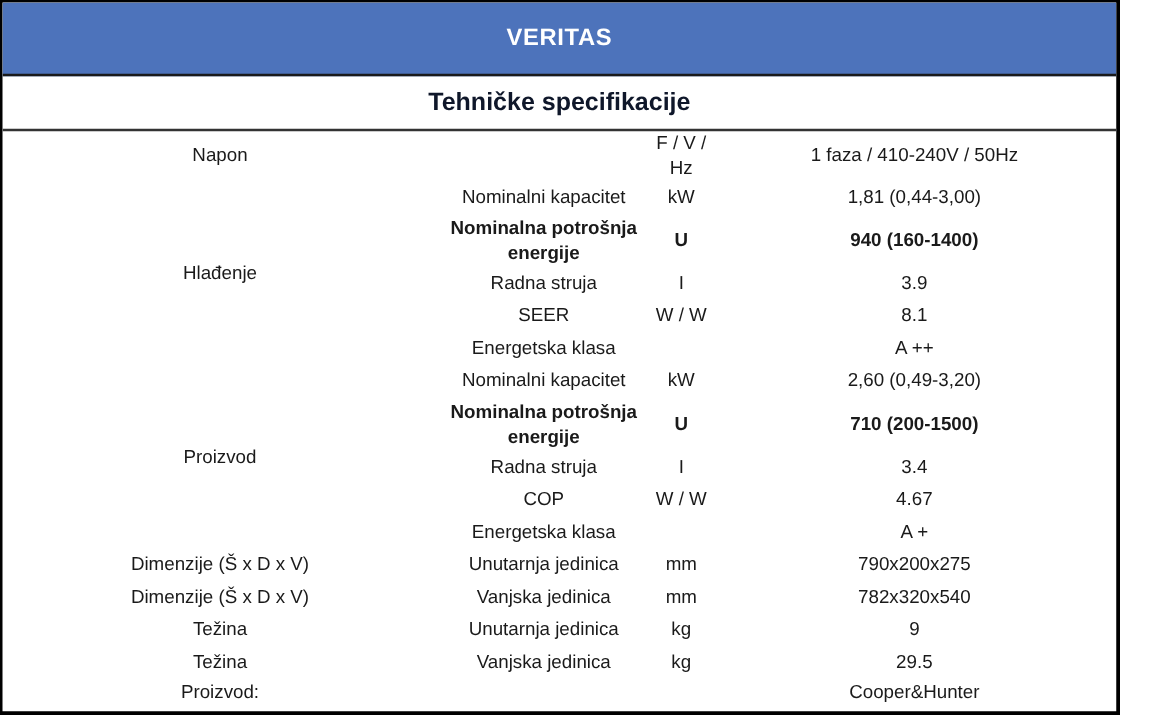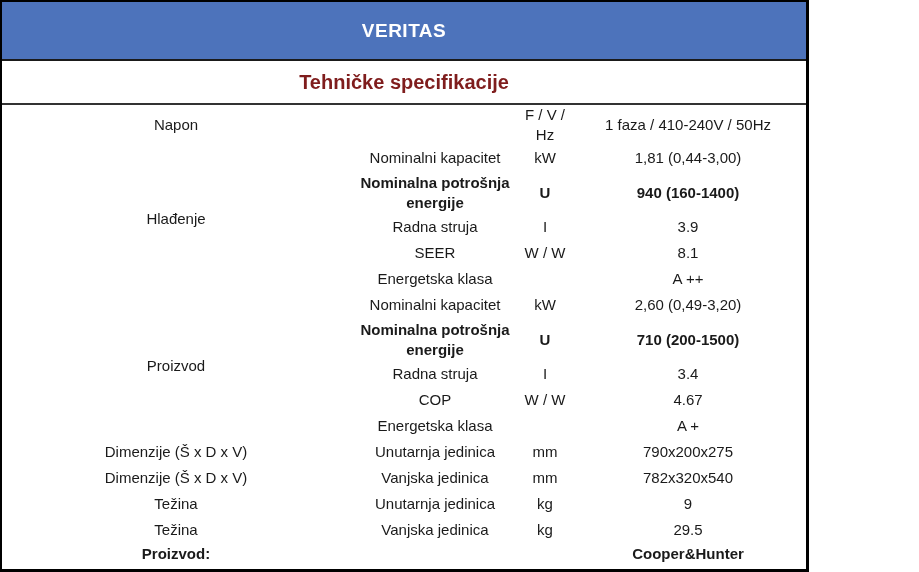--- a/index.html
+++ b/index.html
@@ -1,17 +1,17 @@
 <!DOCTYPE html>
 <html style="--header-bg: #4D73BB; --header-text: #FFFFFF; --border: #000000;"><head>
 <meta charset="utf-8">
 <style>
   html, body { margin: 0; padding: 0; background: #fff; }
   .sheet {
-    width: 809px; height: 572px;
+    width: 896px; height: 572px;
     box-sizing: border-box;
     border: 2px solid #000;
     border-right-width: 3px;
     border-bottom-width: 3px;
     display: flex; flex-direction: column;
     font-family: "Liberation Sans", sans-serif;
     color: #1a1a1a;
     background: #fff;
     overflow: hidden;
   }
@@ -23,21 +23,21 @@
   }
   .brand-bar .brand {
     color: var(--header-text, #FFFFFF);
     font-size: 19px; font-weight: bold; letter-spacing: 0.5px;
   }
   .title-row {
     height: 42px; flex: 0 0 42px;
     border-bottom: 2px solid #333;
     display: flex; align-items: center; justify-content: center;
   }
-  .title-row .title { font-size: 20px; font-weight: bold; color: #7f1d1d; }
+  .title-row .title { font-size: 20px; font-weight: bold; color: #0f172a; }
   .body-wrap { flex: 1 1 auto; overflow: hidden; }
   table.spec {
     width: 100%;
     border-collapse: collapse;
     table-layout: fixed;
     font-size: 15px;
   }
   table.spec td {
     padding: 0 4px;
     text-align: center;
@@ -45,21 +45,21 @@
     line-height: 1.35;
   }
   col.c-cat  { width: 348px; }
   col.c-prop { width: 170px; }
   col.c-unit { width: 50px; }
   col.c-val  { width: auto; }
   tr.h26 { height: 26px; }
   tr.h43 { height: 43px; font-weight: bold; }
   tr.h22 { height: 22px; }
   tr.h19 { height: 19px; }
-  tr.bold-row td { font-weight: bold; }
+  tr.bold-row td { font-weight: normal; }
 </style>
 </head>
 <body>
 
 <div class="sheet">
 
   <div class="brand-bar">
     <span class="brand">VERITAS</span>
   </div>
 

